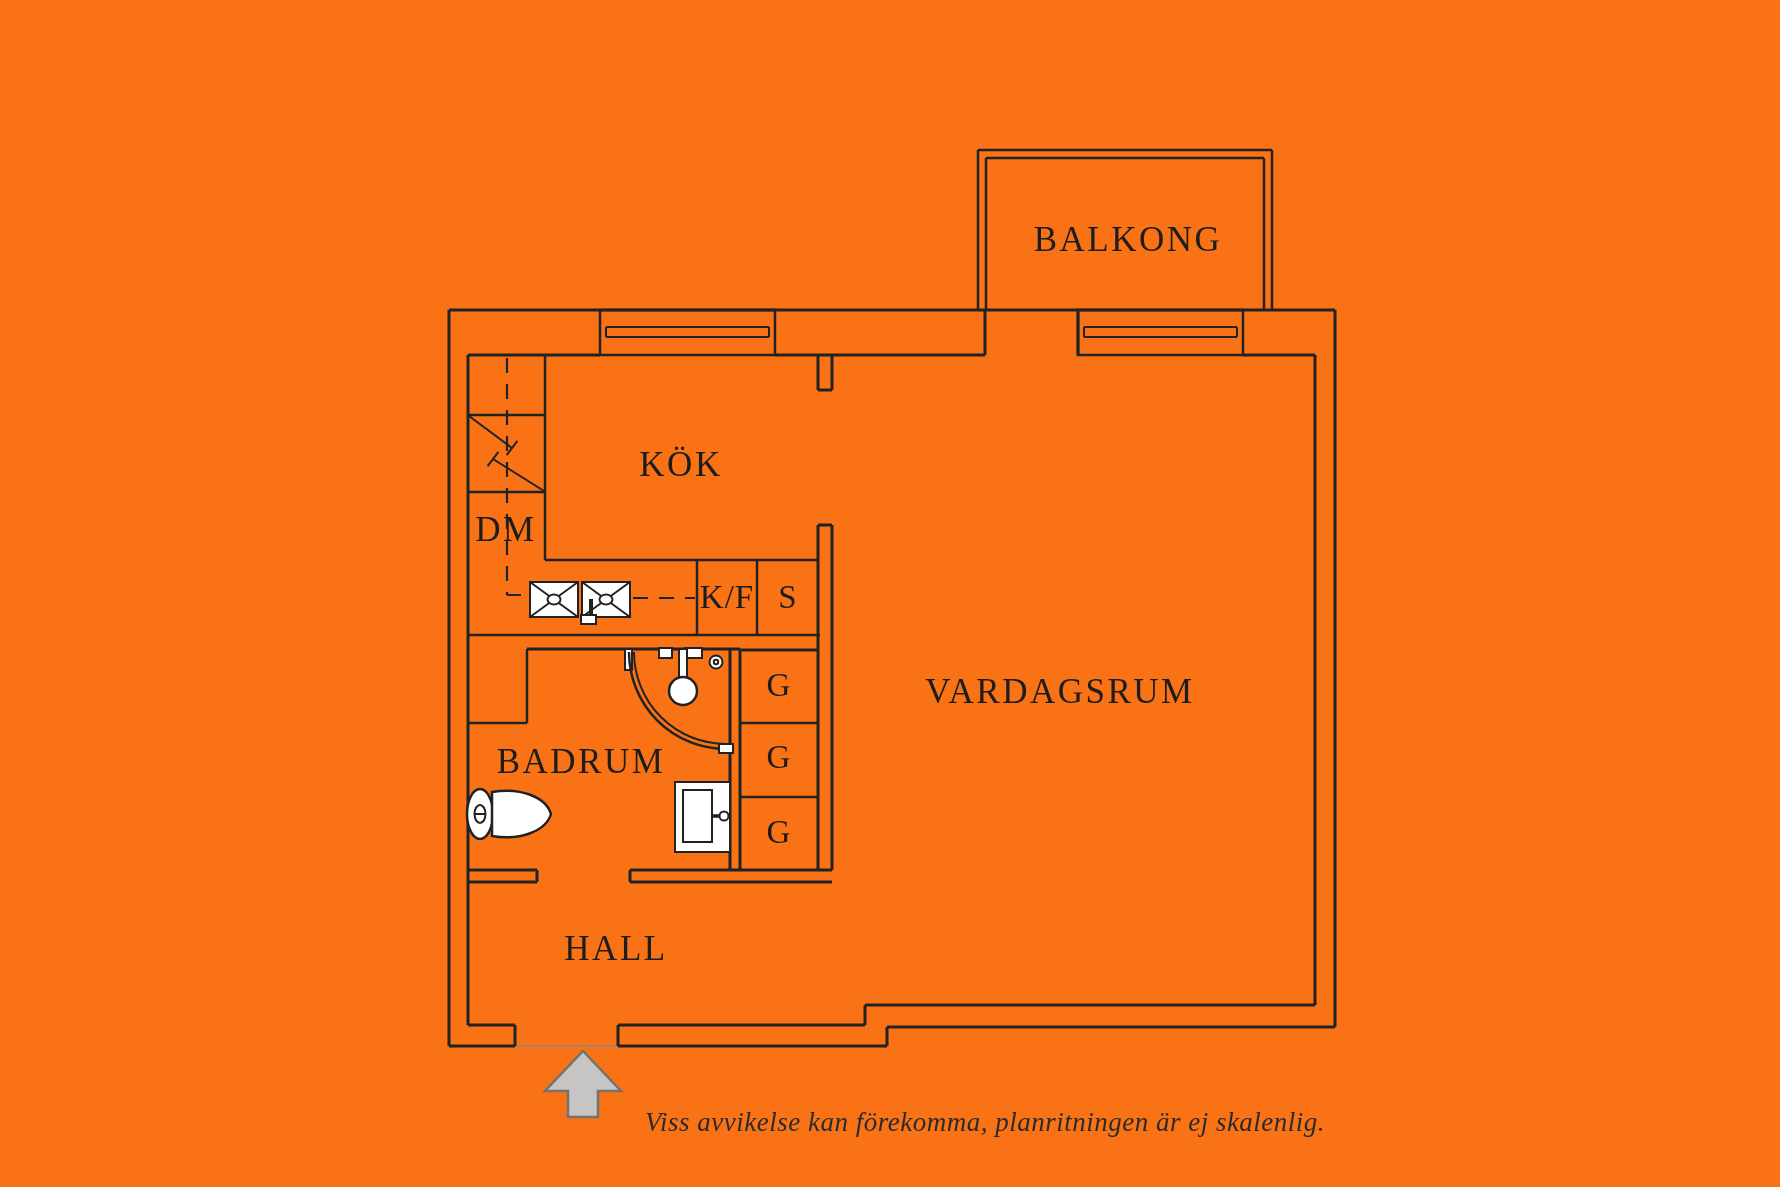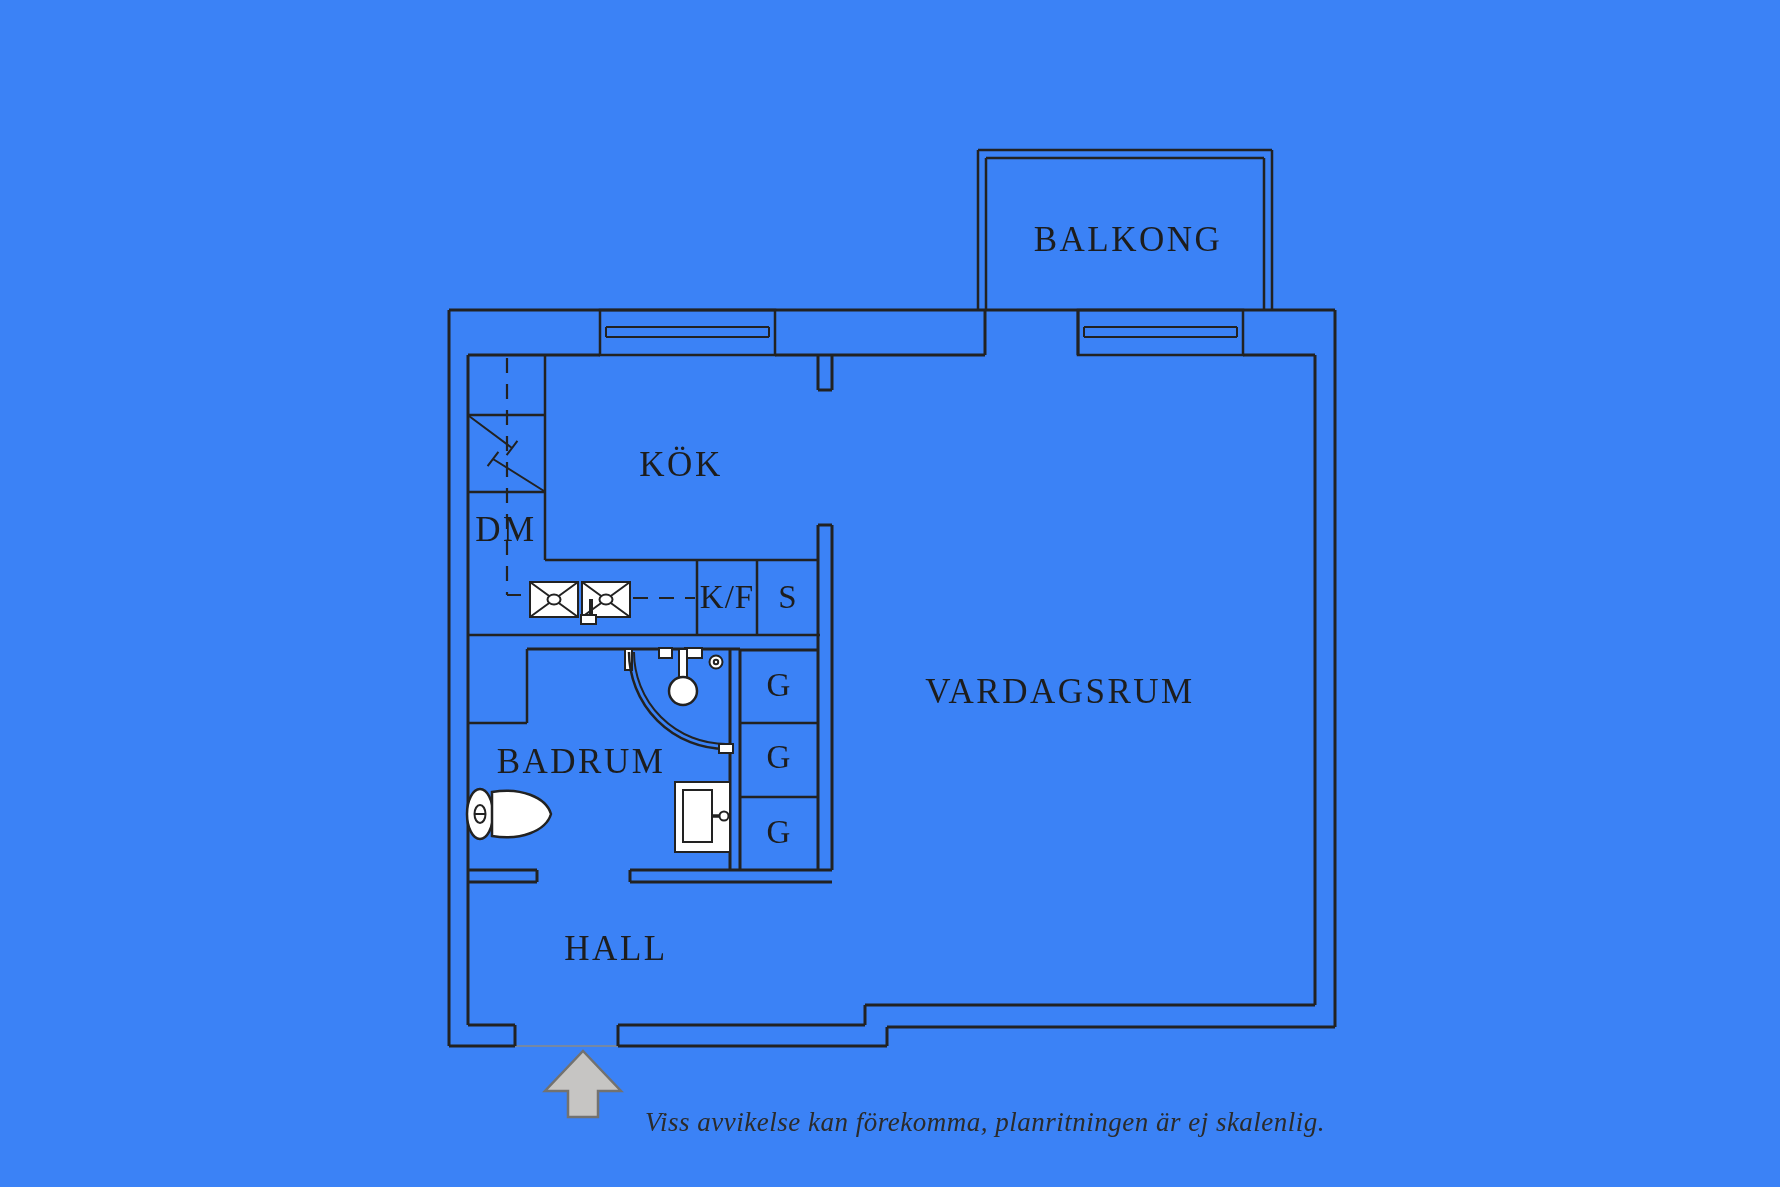--- a/index.html
+++ b/index.html
@@ -1,16 +1,16 @@
 <!DOCTYPE html>
 <html><head>
 <meta charset="utf-8">
 <style>
   html,body{margin:0;padding:0;background:#ffffff;}
-  .stage{position:relative;width:1780px;height:1187px;background:#3b82f6;overflow:hidden;
+  .stage{position:relative;width:1780px;height:1187px;background:#f97316;overflow:hidden;
          font-family:"Liberation Serif","DejaVu Serif",serif;}
   svg{position:absolute;left:0;top:0;}
   .wall{stroke:#222222;stroke-width:3;fill:none;}
   .wall2{stroke:#222222;stroke-width:2.5;fill:none;}
   .thin{stroke:#222222;stroke-width:2;fill:none;}
   .gray{stroke:#8a8a88;stroke-width:1.5;fill:none;}
   .dash{stroke:#222222;stroke-width:2.2;fill:none;stroke-dasharray:15 11;}
   .fixt{stroke:#222222;stroke-width:2.5;fill:#ffffff;}
   .fixt-thin{stroke:#222222;stroke-width:2;fill:#ffffff;}
   .nofill{fill:none;}

